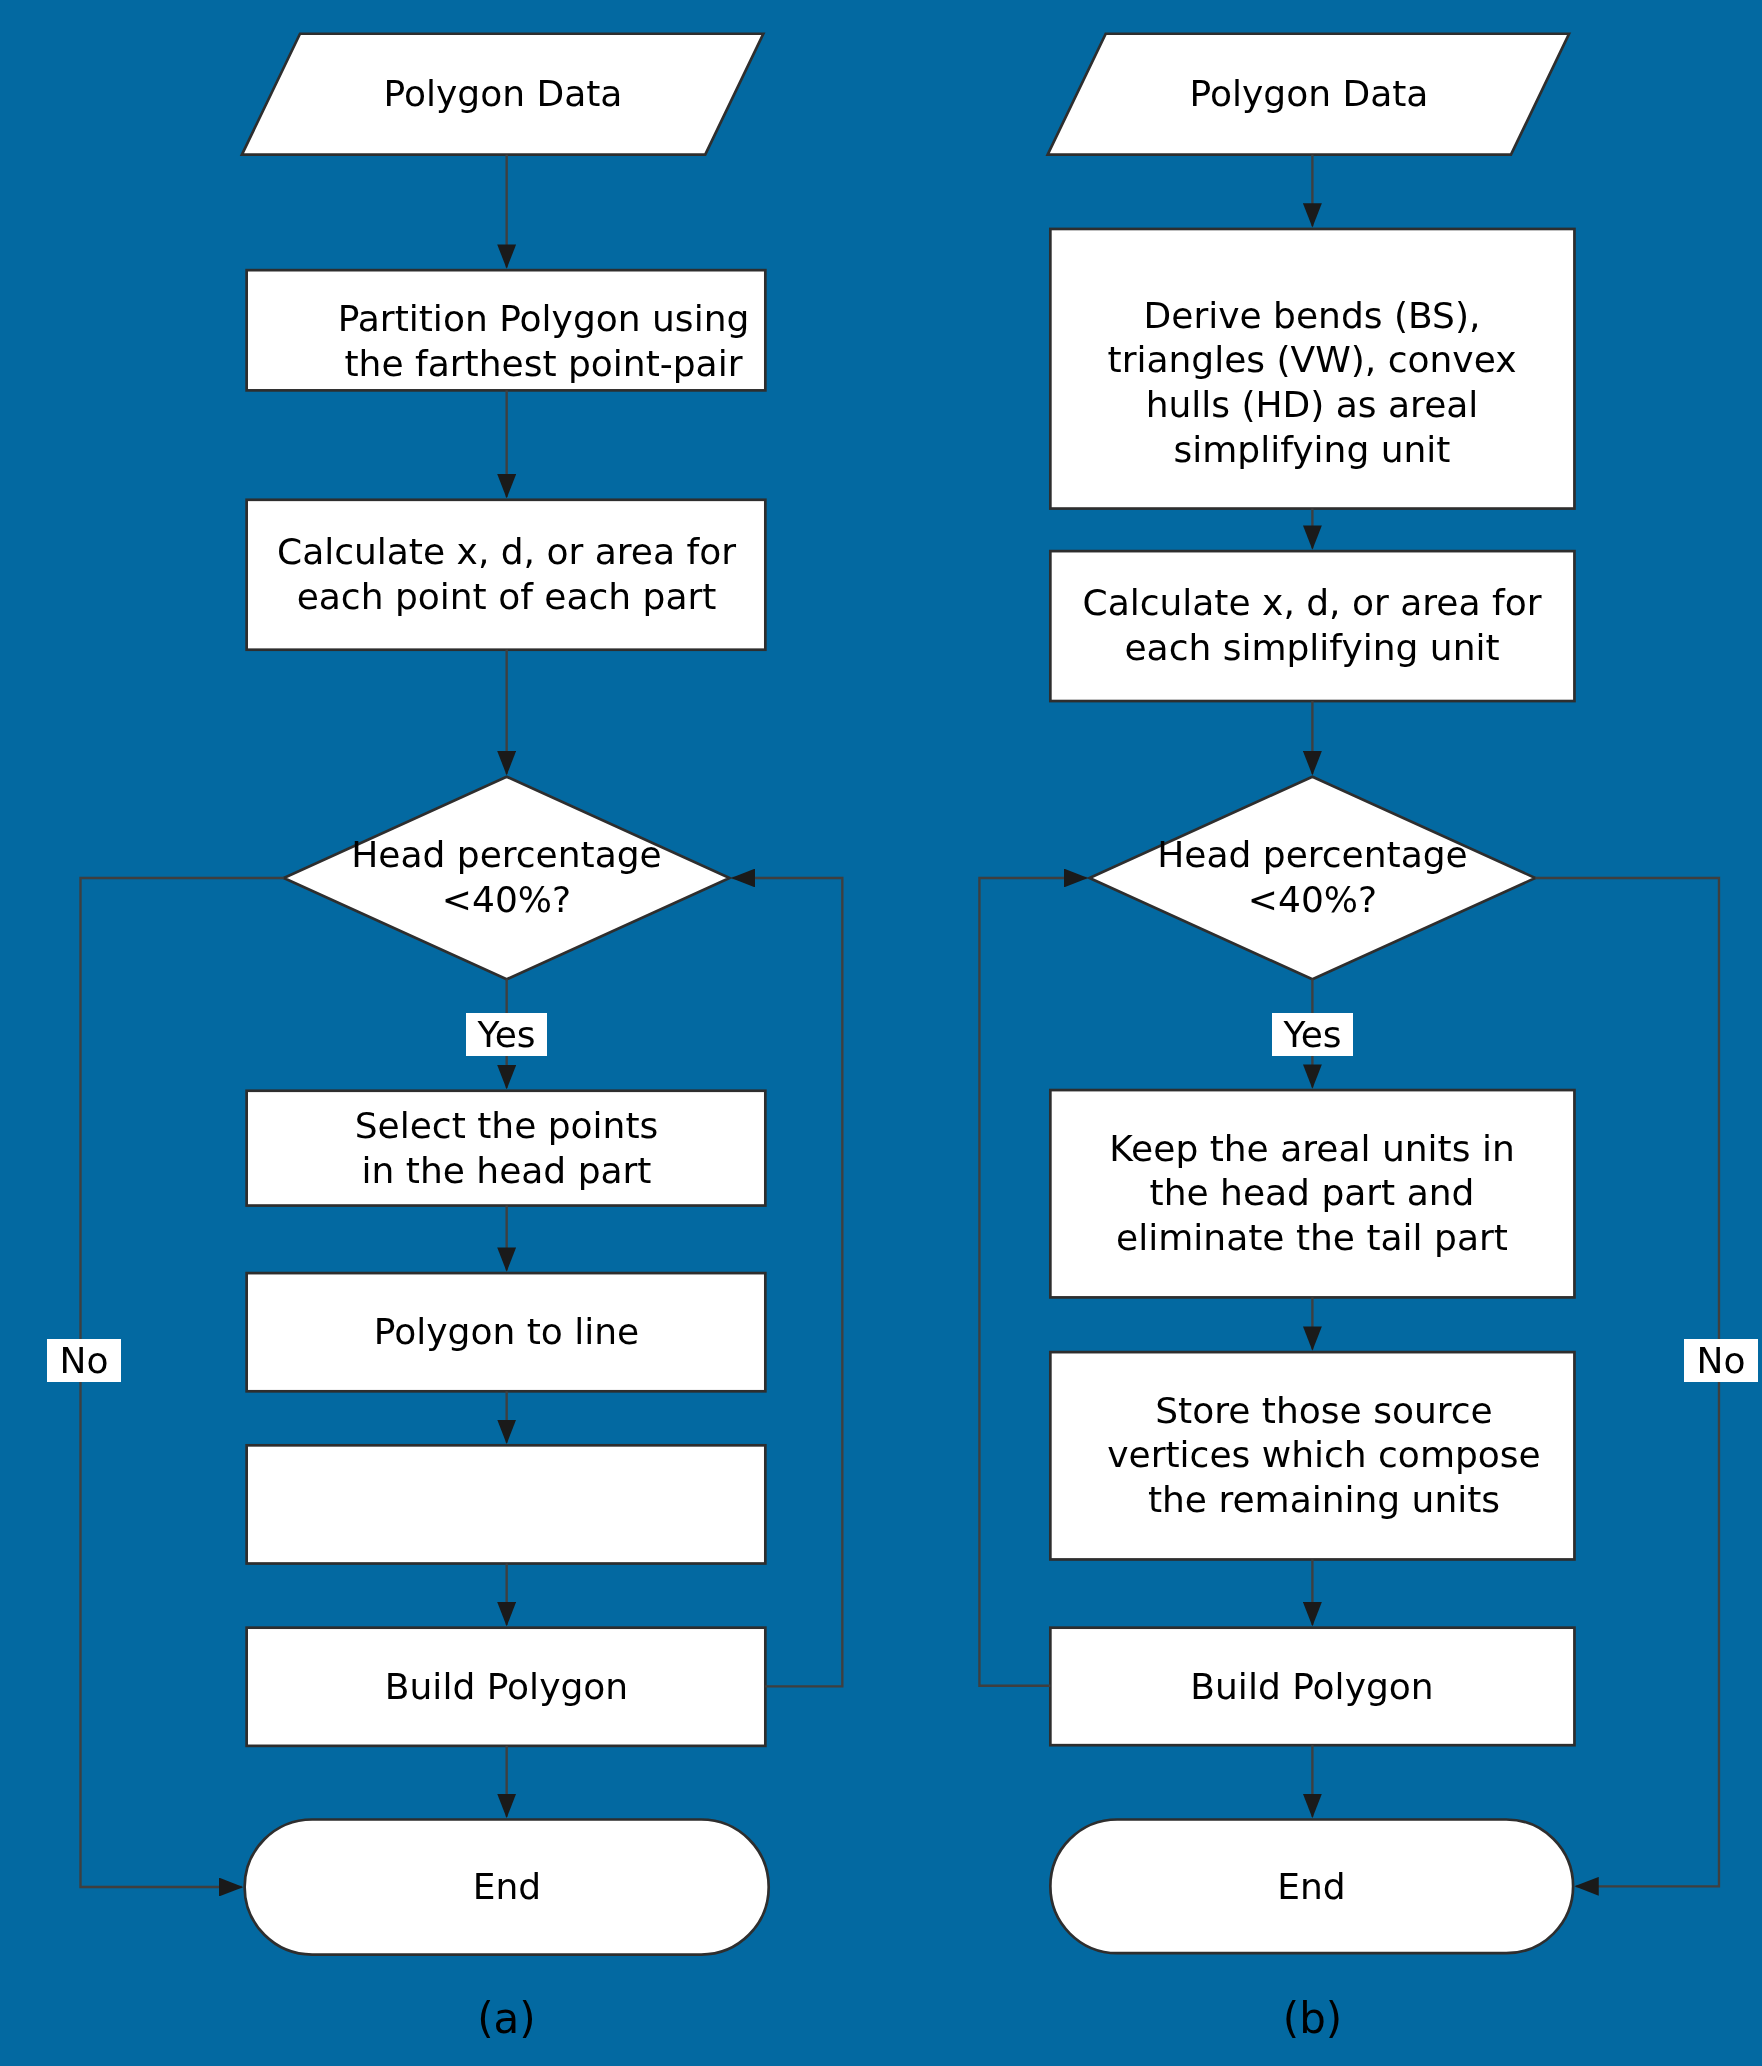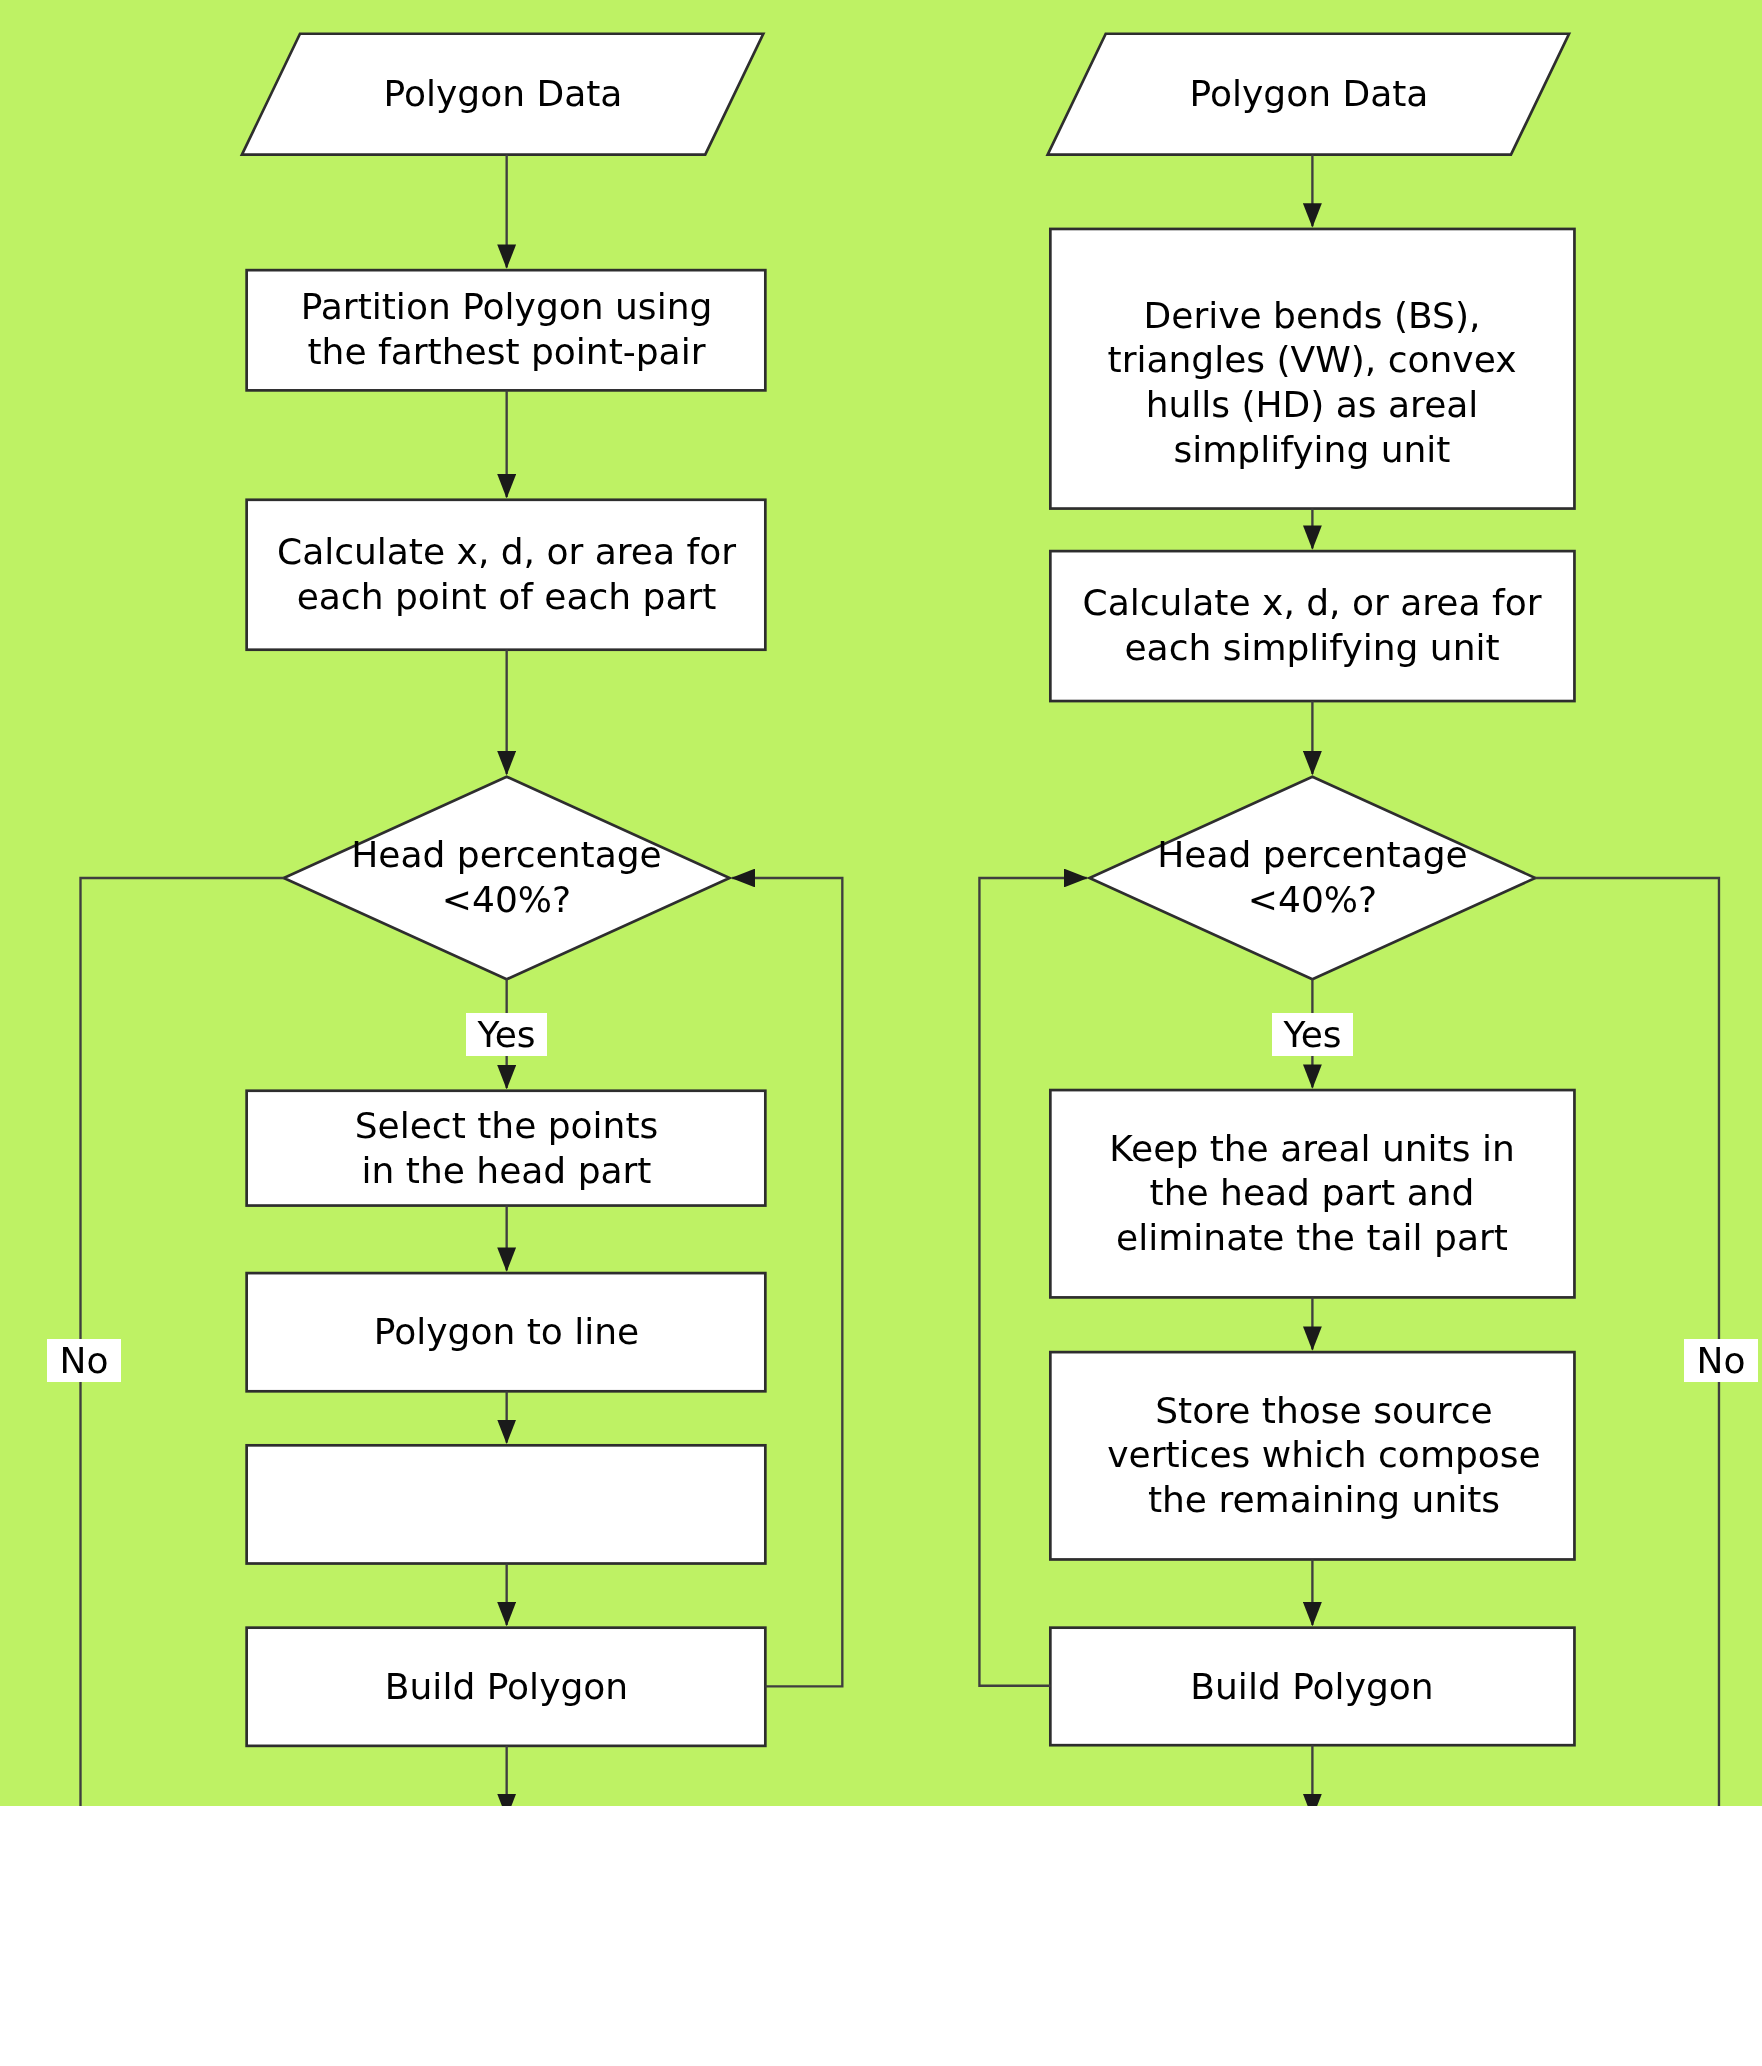--- a/index.html
+++ b/index.html
@@ -1,21 +1,21 @@
 <!DOCTYPE html>
 <html style="font-size:10.8px"><head>
 <meta charset="utf-8">
 <title>Flowchart</title>
 <style>
   html,body { margin:0; padding:0; background:#ffffff; }
   .canvas {
     position:relative;
     width:1763px;
-    height:1806px;
-    background:#bef264;
+    height:2066px;
+    background:#0369a1;
     font-family:"DejaVu Sans","Liberation Sans",sans-serif;
     color:#000;
     overflow:hidden;
   }
   svg.layer { position:absolute; left:0; top:0; width:1763px; height:2066px; }
   .node-text {
     position:absolute;
     display:flex;
     align-items:center;
     justify-content:center;
@@ -99,21 +99,21 @@
       <line x1="1943" y1="1450" x2="1943" y2="1610" marker-end="url(#arr)"></line>
       <line x1="1943" y1="1921" x2="1943" y2="1998" marker-end="url(#arr)"></line>
       <line x1="1943" y1="2309" x2="1943" y2="2406" marker-end="url(#arr)"></line>
       <line x1="1943" y1="2584" x2="1943" y2="2690" marker-end="url(#arr)"></line>
       <polyline points="1555,2496 1450,2496 1450,1300 1609,1300" marker-end="url(#arr)"></polyline>
       <polyline points="2273,1300 2545,1300 2545,2793 2333,2793" marker-end="url(#arr)"></polyline>
     </g>
   </svg>
 
   <div class="node-text" style="left:270px; top:34px;  width:466px; height:121px;">Polygon Data</div>
-  <div class="node-text" style="left:247px; top:270px; width:519px; height:120px;">Partition Polygon using
+  <div class="node-text" style="left:247px; top:282px; width:519px; height:120px;padding-left:37px;">Partition Polygon using
 the farthest point-pair</div>
   <div class="node-text" style="left:247px; top:500px; width:519px; height:150px;">Calculate x, d, or area for
 each point of each part</div>
   <div class="node-text" style="left:351px; top:817px;width:311px; height:122px;">Head percentage
 &lt;40%?</div>
   <div class="edge-label" style="left:466px; top:1013px;width:81px; height:43px;">Yes</div>
   <div class="edge-label" style="left:47px;  top:1339px;width:74px; height:43px;">No</div>
   <div class="node-text" style="left:247px; top:1091px;width:519px; height:115px;">Select the points
 in the head part</div>
   <div class="node-text" style="left:247px; top:1273px;width:519px; height:118px;">Polygon to line</div>

